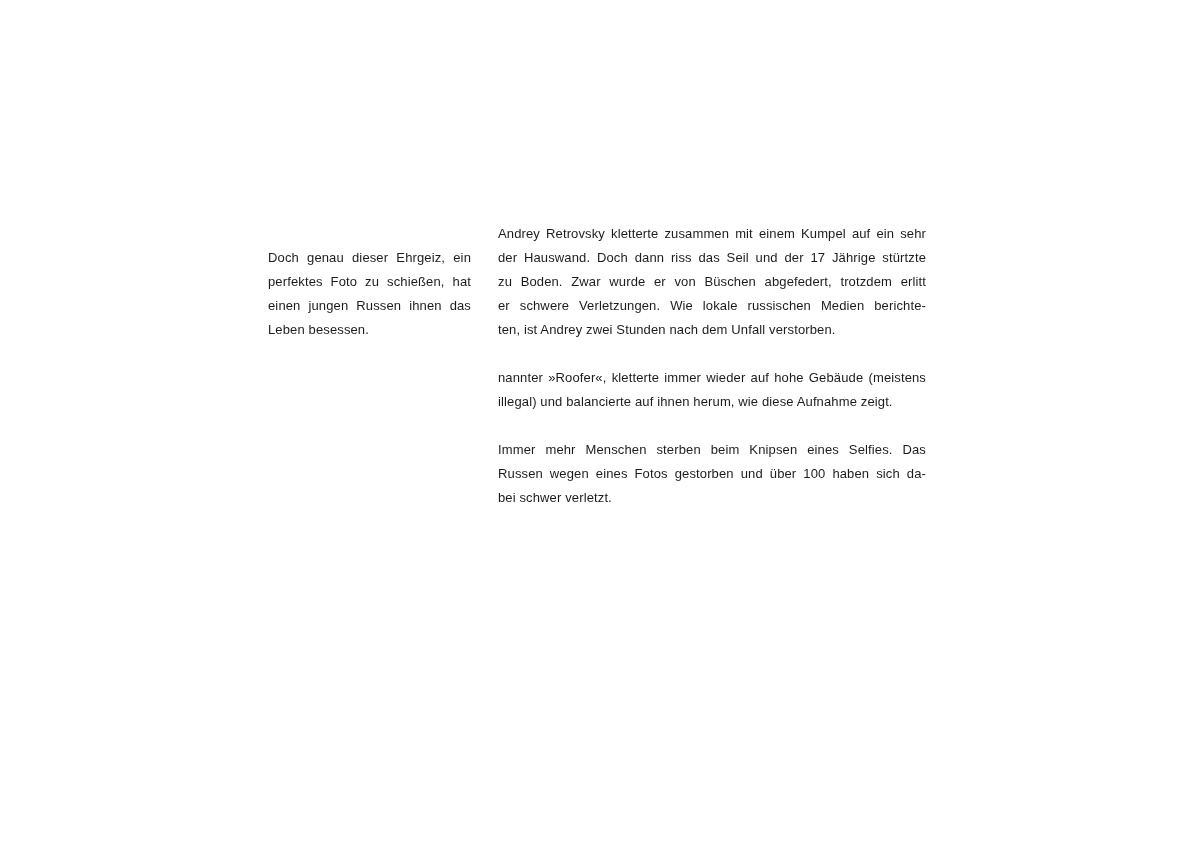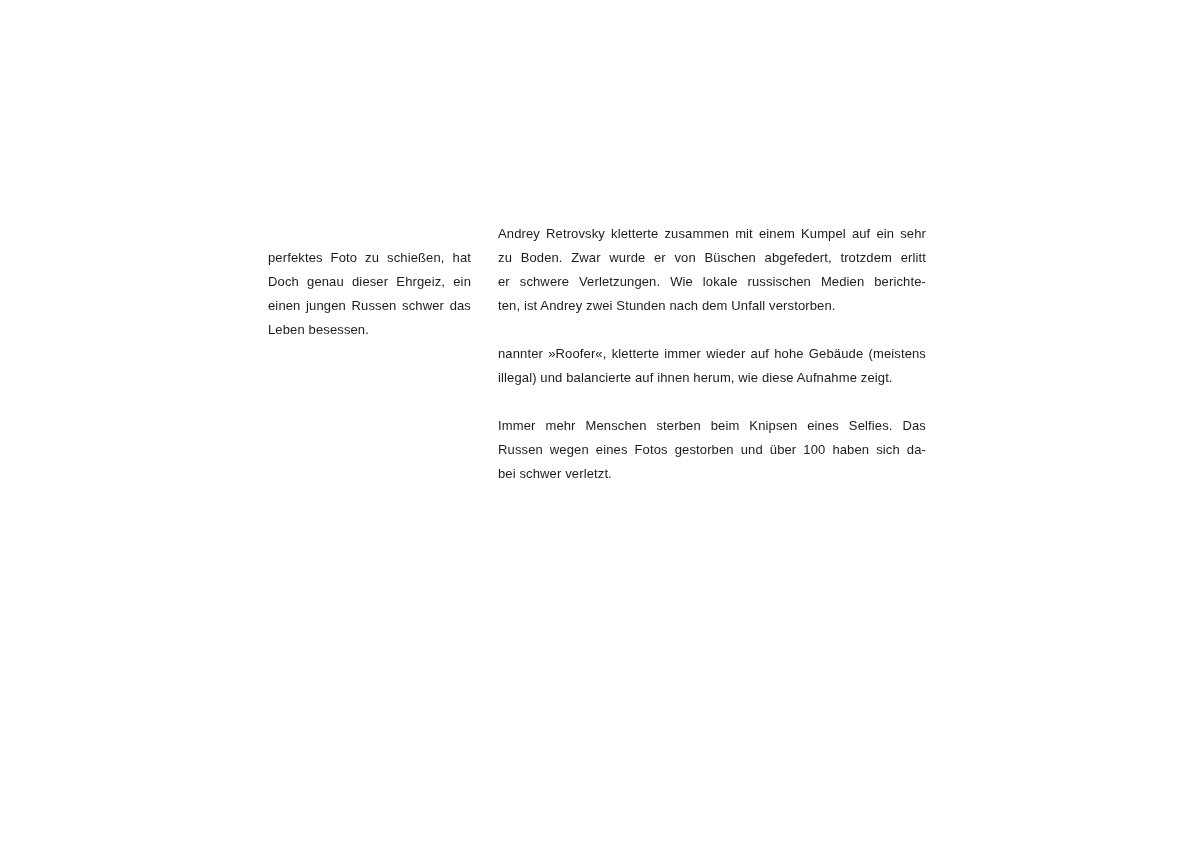--- a/index.html
+++ b/index.html
@@ -51,29 +51,30 @@
   .line.last {
     text-align-last: left;
   }
 </style>
 </head>
 <body>
 
 <div class="page">
 
   <div class="text-column intro-column">
+      <div class="line">Doch genau dieser Ehrgeiz, ein</div>
       <div class="line">perfektes Foto zu schießen, hat</div>
-      <div class="line">Doch genau dieser Ehrgeiz, ein</div>
-      <div class="line">einen jungen Russen schwer das</div>
+      <div class="line">einen jungen Russen ihnen das</div>
       <div class="line last">Leben besessen.</div>
     </div>
 
   <div class="text-column body-column">
     <div class="paragraph">
         <div class="line">Andrey Retrovsky kletterte zusammen mit einem Kumpel auf ein sehr</div>
+        <div class="line">der Hauswand. Doch dann riss das Seil und der 17 Jährige stürtzte</div>
         <div class="line">zu Boden. Zwar wurde er von Büschen abgefedert, trotzdem erlitt</div>
         <div class="line">er schwere Verletzungen. Wie lokale russischen Medien berichte-</div>
         <div class="line last">ten, ist Andrey zwei Stunden nach dem Unfall verstorben.</div>
       </div>
     <div class="paragraph">
         <div class="line">nannter »Roofer«, kletterte immer wieder auf hohe Gebäude (meistens</div>
         <div class="line last">illegal) und balancierte auf ihnen herum, wie diese Aufnahme zeigt.</div>
       </div>
     <div class="paragraph">
         <div class="line">Immer mehr Menschen sterben beim Knipsen eines Selfies. Das</div>

